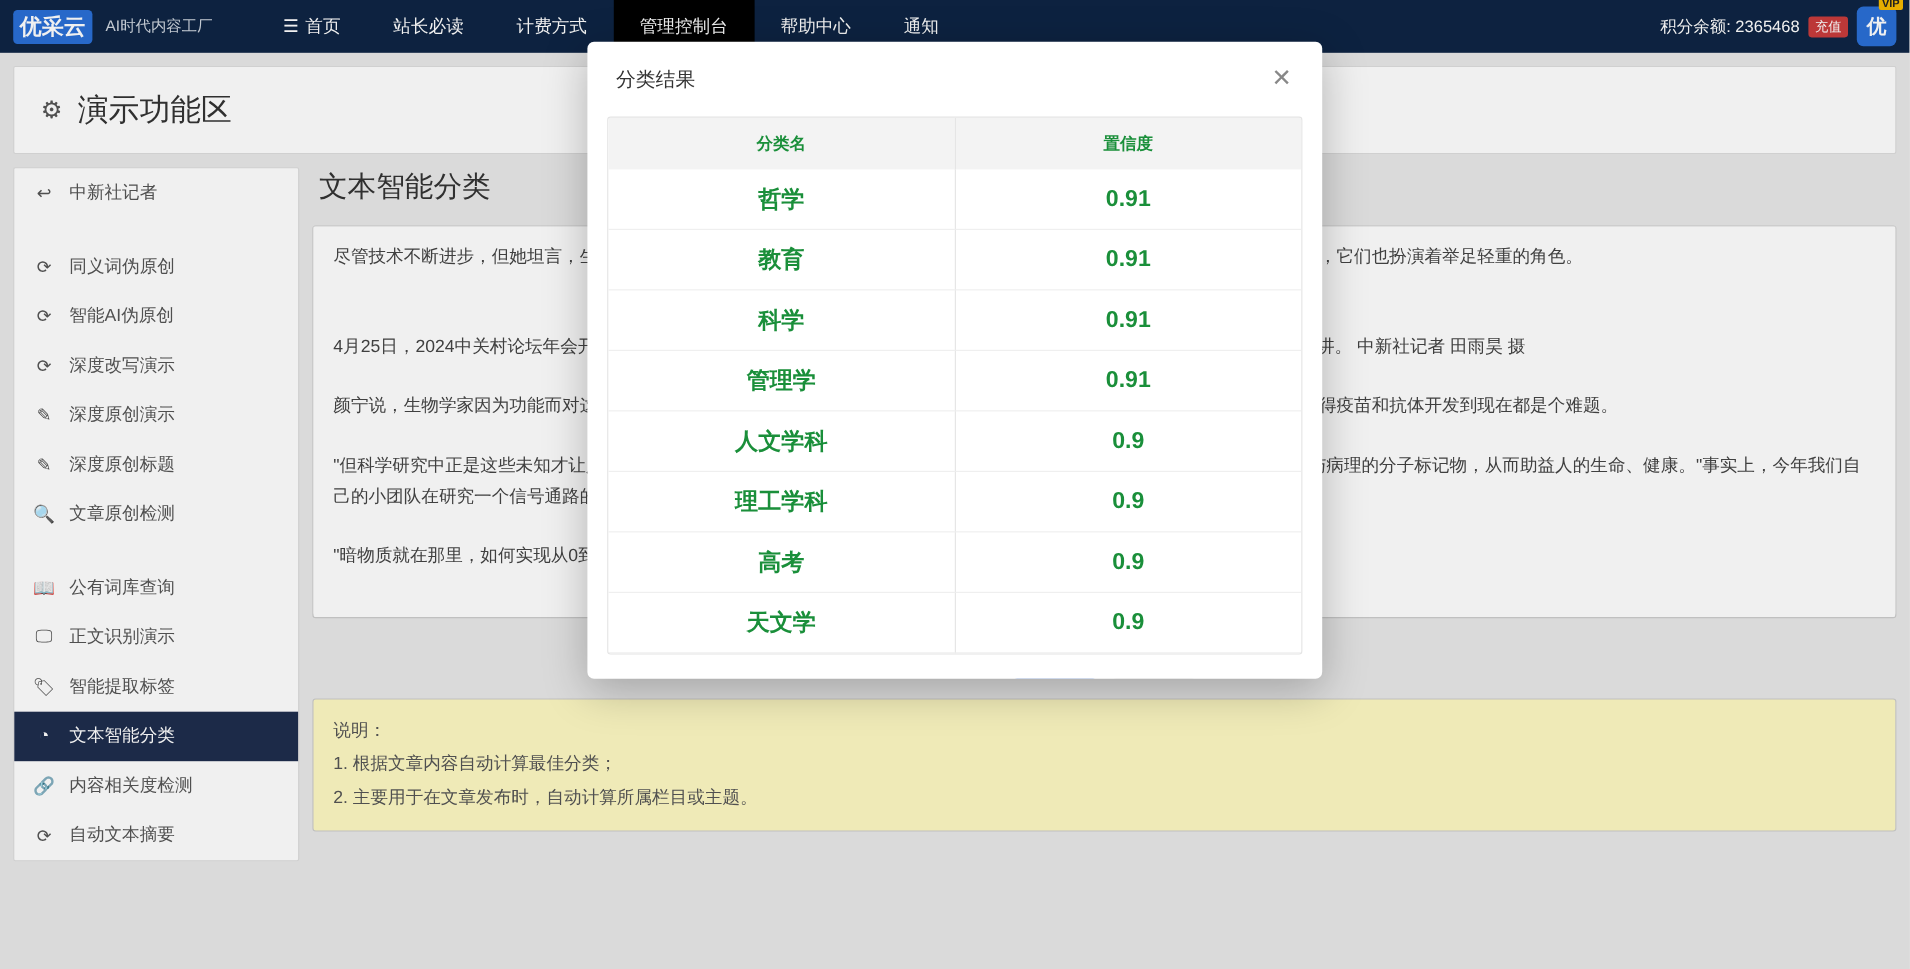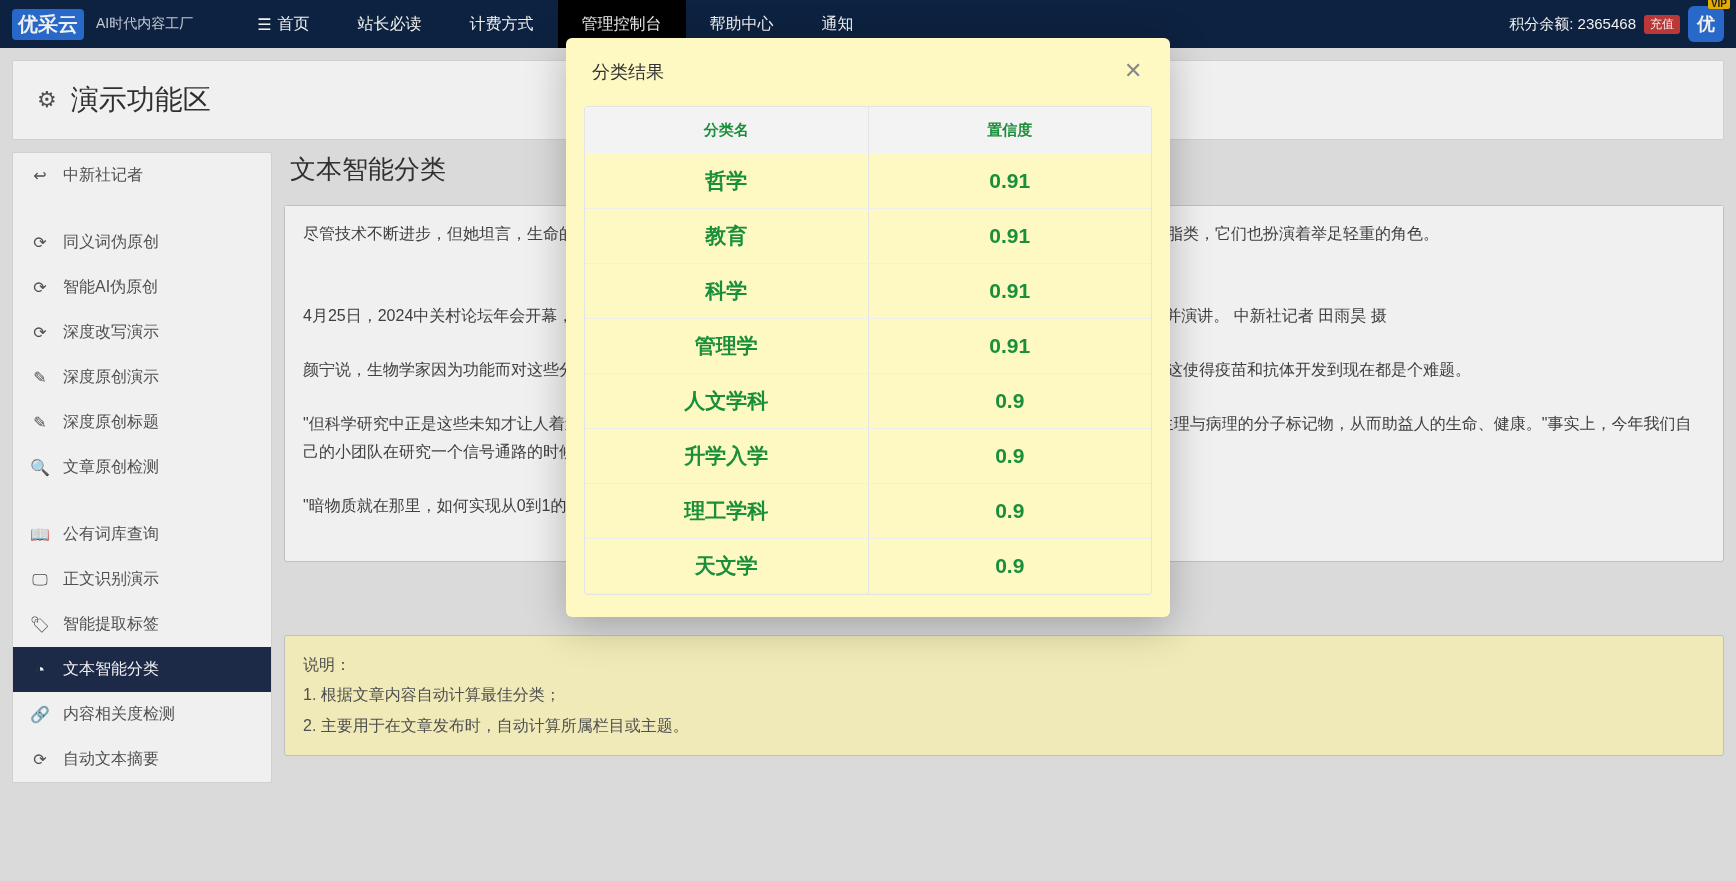--- a/index.html
+++ b/index.html
@@ -41,21 +41,21 @@
 .textarea::-webkit-scrollbar-thumb { background: #b5b5b5; }
 
 .btn-row { display: flex; justify-content: center; gap: 14px; padding: 18px 0; }
 .btn { padding: 8px 22px; border-radius: 4px; font-size: 15px; cursor: pointer; border: 1px solid #ccc; background: #fff; }
 .btn-primary { background: #2d6cdf; color: #fff; border-color: #2d6cdf; }
 
 .note { background: #fef9c3; border: 1px solid #ccc; border-radius: 3px; padding: 14px 18px; font-size: 16px; color: #555; line-height: 1.9; }
 
 
 .modal-backdrop { position: absolute; inset: 0; background: rgba(0,0,0,0.06); display: flex; justify-content: center; align-items: flex-start; }
-.modal { background: #fef9c3; width: 604px; margin-top: 38px; border-radius: 6px; box-shadow: 0 10px 40px rgba(0,0,0,.25); overflow: hidden; }
+.modal { background: #ffffff; width: 668px; margin-top: 38px; border-radius: 6px; box-shadow: 0 10px 40px rgba(0,0,0,.25); overflow: hidden; }
 .modal-header { display: flex; justify-content: space-between; align-items: center; padding: 22px 26px; }
 .modal-title { font-size: 18px; color: #333; }
 .modal-close { width: 20px; height: 20px; cursor: pointer; color: #888; font-size: 22px; line-height: 18px; }
 .modal-body { padding: 0 8px 22px 8px; }
 .result-table { width: 100%; border-collapse: collapse; }
 .result-table th { background: #f3f3f3; color: #1a8f3a; font-weight: bold; padding: 14px 0; font-size: 15px; font-family: Liberation Serif, serif; }
 .result-table td { text-align: center; color: #1a8f3a; font-weight: bold; padding: 13px 0; border-bottom: 1px solid #eee; font-size: 21px; }
 .result-table th:first-child, .result-table td:first-child { width: 50%; border-right: 1px solid #e4e4e4; }
 .result-table-wrap { border: 1px solid #e4e4e4; border-radius: 3px; margin: 0 10px; overflow: hidden; }
 </style>
@@ -223,25 +223,25 @@
               </tr>
               <tr>
                 <td>管理学</td>
                 <td>0.91</td>
               </tr>
               <tr>
                 <td>人文学科</td>
                 <td>0.9</td>
               </tr>
               <tr>
-                <td>升学入学</td>
-                <td>0.9</td>
-              </tr>
-              <tr>
                 <td>理工学科</td>
+                <td>0.9</td>
+              </tr>
+              <tr>
+                <td>高考</td>
                 <td>0.9</td>
               </tr>
               <tr>
                 <td>天文学</td>
                 <td>0.9</td>
               </tr>
             </tbody>
         </table>
       </div>
     </div>

